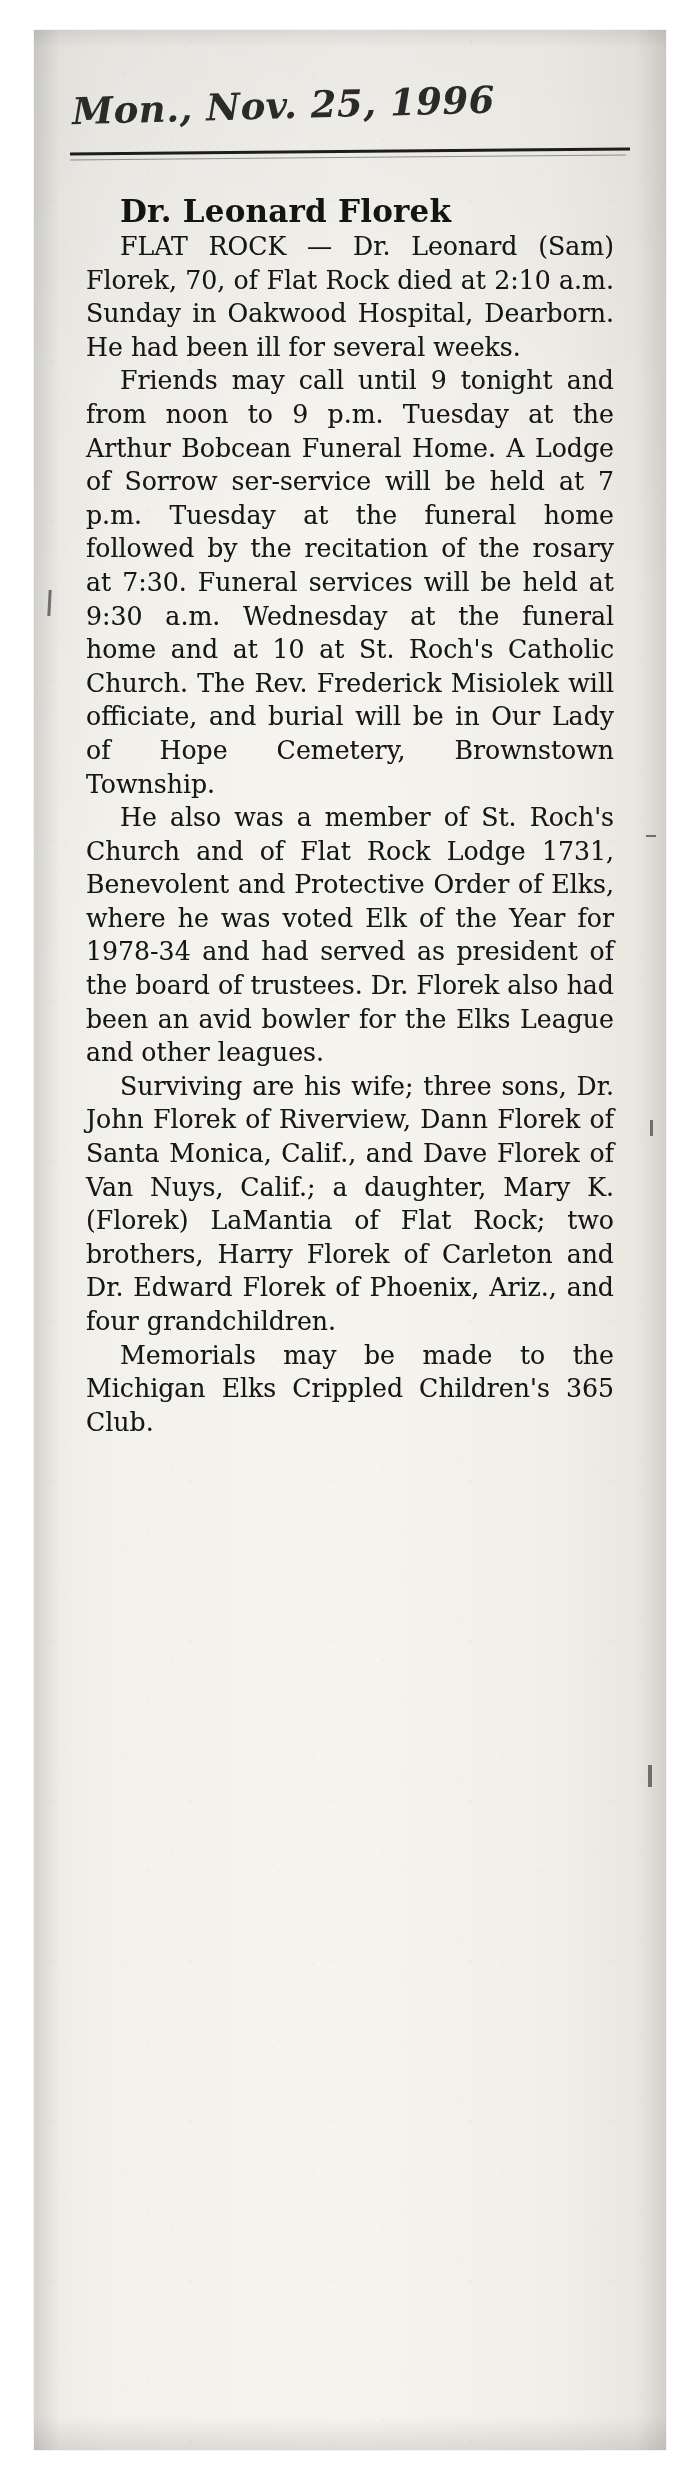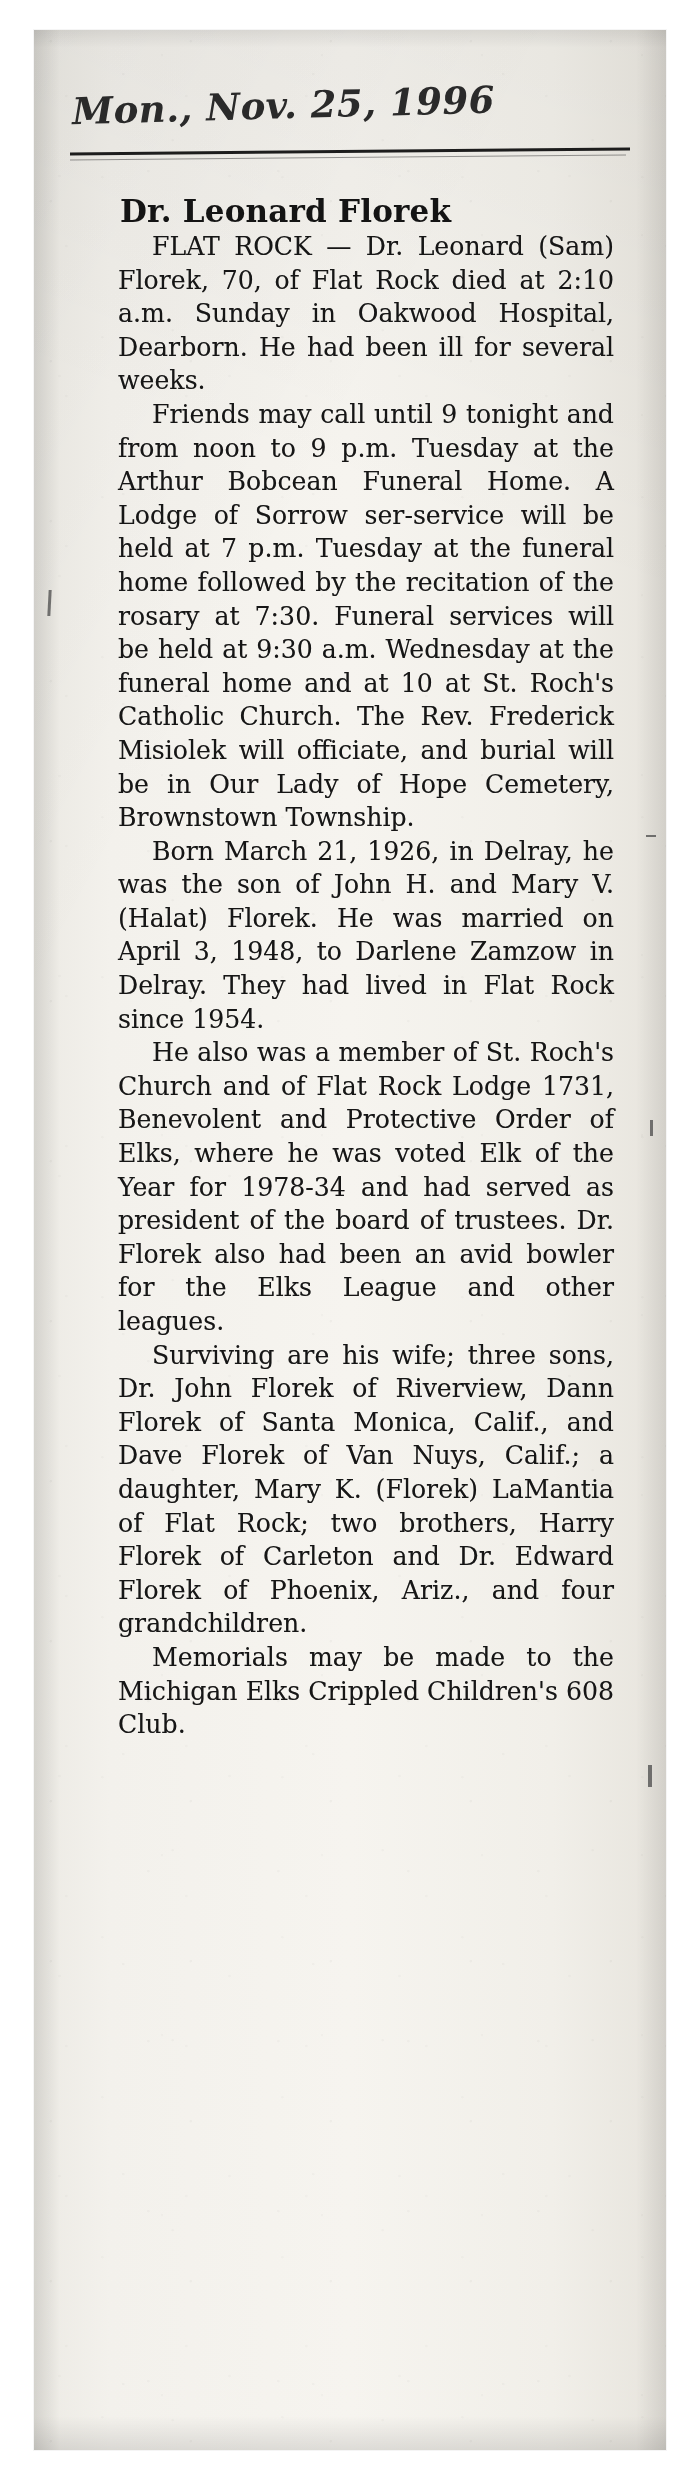--- a/index.html
+++ b/index.html
@@ -123,21 +123,21 @@
     line-height: 33.6px;
     text-align: justify;
     text-justify: inter-word;
   }
   #body p {
     margin: 0 0 0 0;
     text-indent: 34px;
   }
 
   
-  #body p { text-shadow: 0 0 .6px rgba(0,0,0,.30); margin-left: 32px; }
+  #body p { text-shadow: 0 0 .6px rgba(0,0,0,.30); }
 
   
   .mark {
     position: absolute;
     background: #4a4a4a;
     opacity: .75;
     pointer-events: none;
   }
   #mark-left   { left: 14px;  top: 560px;  width: 3px;  height: 26px; transform: rotate(3deg); }
   #mark-right  { left: 612px; top: 805px;  width: 10px; height: 2px; }
@@ -172,24 +172,23 @@
   <div id="handdate">Mon., Nov. 25, 1996</div>
 
   <div id="rule"></div>
   <div id="rule2"></div>
 
   <h1 id="headline">Dr. Leonard Florek</h1>
 
   <div id="body">
     <p>FLAT ROCK — Dr. Leonard (Sam) Florek, 70, of Flat Rock died at 2:10 a.m. Sunday in Oakwood Hospital, Dearborn. He had been ill for several weeks.</p>
     <p>Friends may call until 9 tonight and from noon to 9 p.m. Tuesday at the Arthur Bobcean Funeral Home. A Lodge of Sorrow ser-service will be held at 7 p.m. Tuesday at the funeral home followed by the recitation of the rosary at 7:30. Funeral services will be held at 9:30 a.m. Wednesday at the funeral home and at 10 at St. Roch's Catholic Church. The Rev. Frederick Misiolek will officiate, and burial will be in Our Lady of Hope Cemetery, Brownstown Township.</p>
-    <p>Born March 21, 1926, in Delray, he was the son of John H. and Mary V. (Halat) Florek. He was married on April 3, 1948, to Darlene Zamzow in Delray. They had lived in Flat Rock since 1954.</p>
     <p>He also was a member of St. Roch's Church and of Flat Rock Lodge 1731, Benevolent and Protective Order of Elks, where he was voted Elk of the Year for 1978-34 and had served as president of the board of trustees. Dr. Florek also had been an avid bowler for the Elks League and other leagues.</p>
     <p>Surviving are his wife; three sons, Dr. John Florek of Riverview, Dann Florek of Santa Monica, Calif., and Dave Florek of Van Nuys, Calif.; a daughter, Mary K. (Florek) LaMantia of Flat Rock; two brothers, Harry Florek of Carleton and Dr. Edward Florek of Phoenix, Ariz., and four grandchildren.</p>
-    <p>Memorials may be made to the Michigan Elks Crippled Children's 608 Club.</p>
+    <p>Memorials may be made to the Michigan Elks Crippled Children's 365 Club.</p>
   </div>
 
   <span class="mark" id="mark-left"></span>
   <span class="mark" id="mark-right"></span>
   <span class="mark" id="mark-right2"></span>
   <span class="mark" id="mark-right3"></span>
 
   <div id="bottomedge"></div>
 </div>
 

